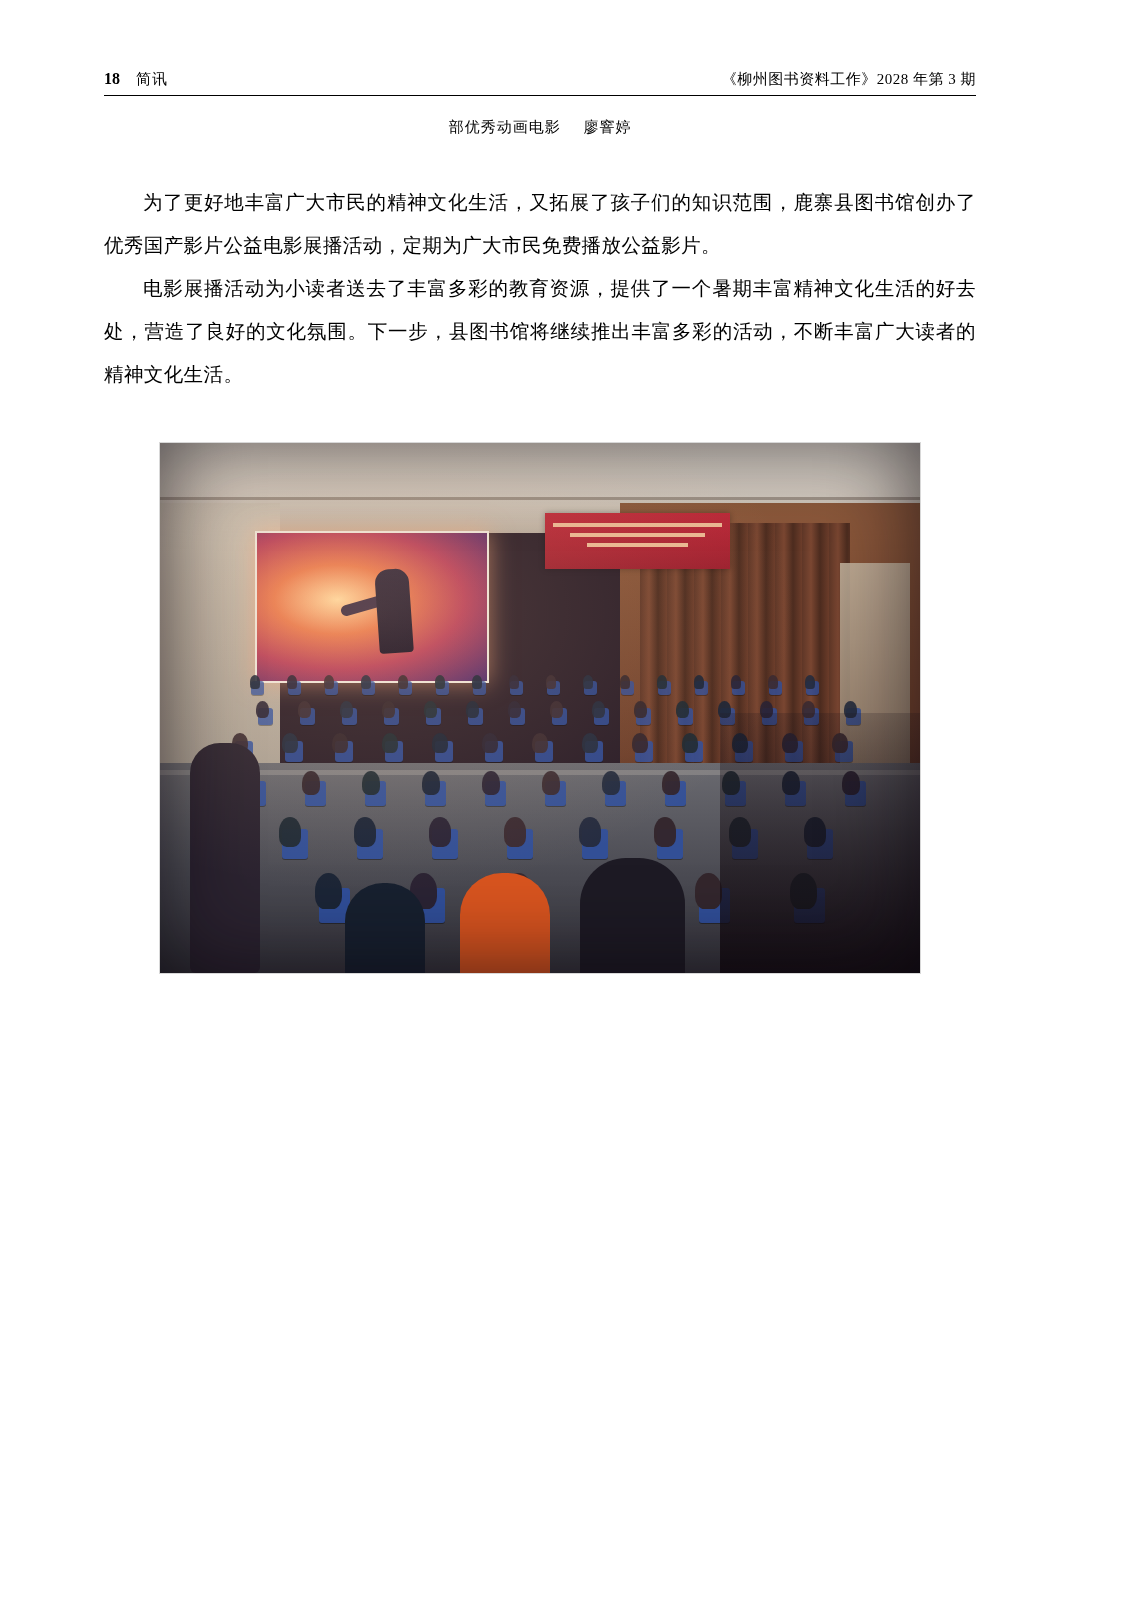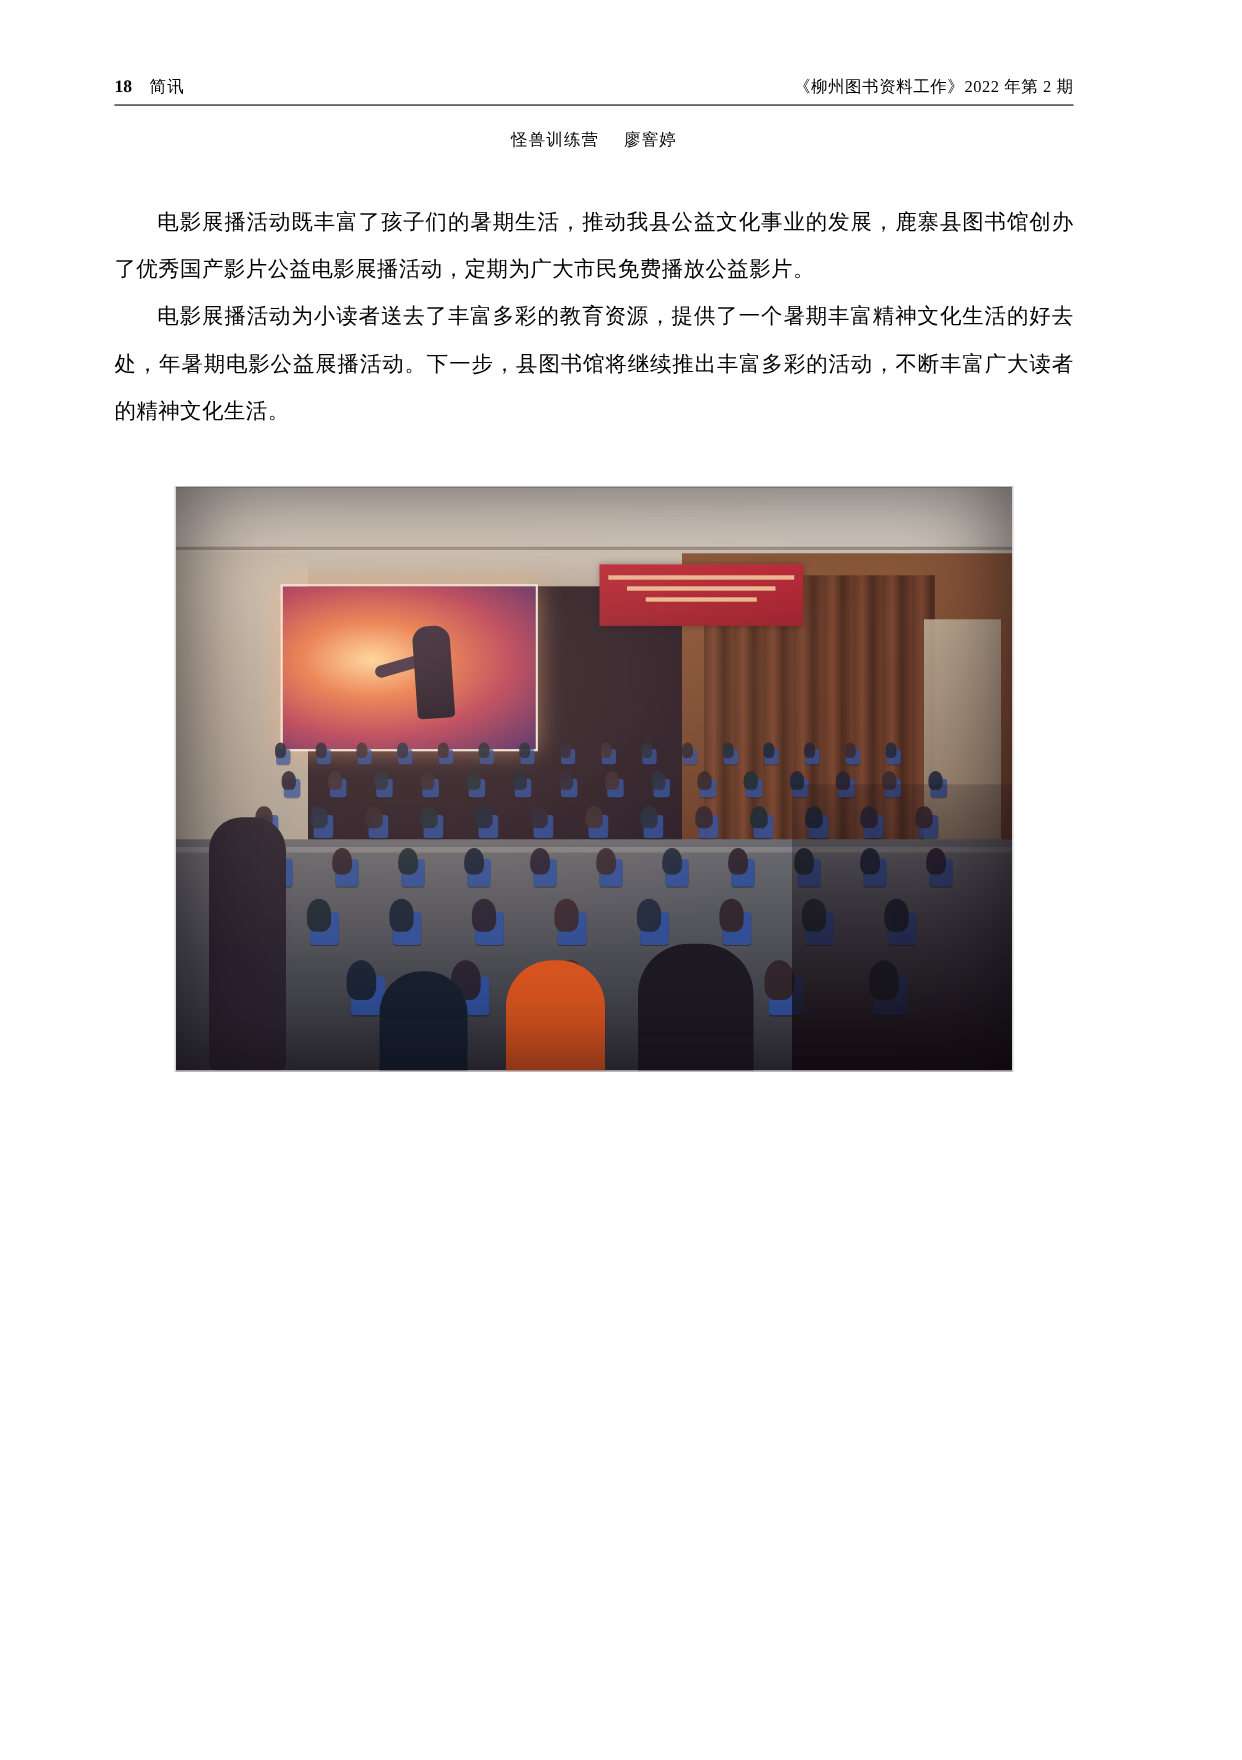--- a/index.html
+++ b/index.html
@@ -197,32 +197,32 @@
 <body>
 
 <div class="page">
   <div class="content">
 
     <div class="runhead">
       <div class="runhead-left">
         <span class="runhead-page">18</span>
         <span class="runhead-sec">简讯</span>
       </div>
-      <div class="runhead-right">《柳州图书资料工作》2022 年第 2 期</div>
+      <div class="runhead-right">《柳州图书资料工作》2028 年第 3 期</div>
     </div>
 
 
     <div class="byline">
-      <span>怪兽训练营</span>
+      <span>部优秀动画电影</span>
       <span class="author">廖窨婷</span>
     </div>
 
     <div class="body-text">
-      <p>电影展播活动既丰富了孩子们的暑期生活，推动我县公益文化事业的发展，鹿寨县图书馆创办了优秀国产影片公益电影展播活动，定期为广大市民免费播放公益影片。</p>
-      <p>电影展播活动为小读者送去了丰富多彩的教育资源，提供了一个暑期丰富精神文化生活的好去处，年暑期电影公益展播活动。下一步，县图书馆将继续推出丰富多彩的活动，不断丰富广大读者的精神文化生活。</p>
+      <p>为了更好地丰富广大市民的精神文化生活，又拓展了孩子们的知识范围，鹿寨县图书馆创办了优秀国产影片公益电影展播活动，定期为广大市民免费播放公益影片。</p>
+      <p>电影展播活动为小读者送去了丰富多彩的教育资源，提供了一个暑期丰富精神文化生活的好去处，营造了良好的文化氛围。下一步，县图书馆将继续推出丰富多彩的活动，不断丰富广大读者的精神文化生活。</p>
     </div>
 
     <div class="figure">
       <div class="photo">
         <div class="ph-ceiling"></div>
         <div class="ph-ceil-line"></div>
         <div class="ph-wall-left"></div>
         <div class="ph-wall-right"></div>
         <div class="ph-curtain"></div>
         <div class="ph-window"></div>

